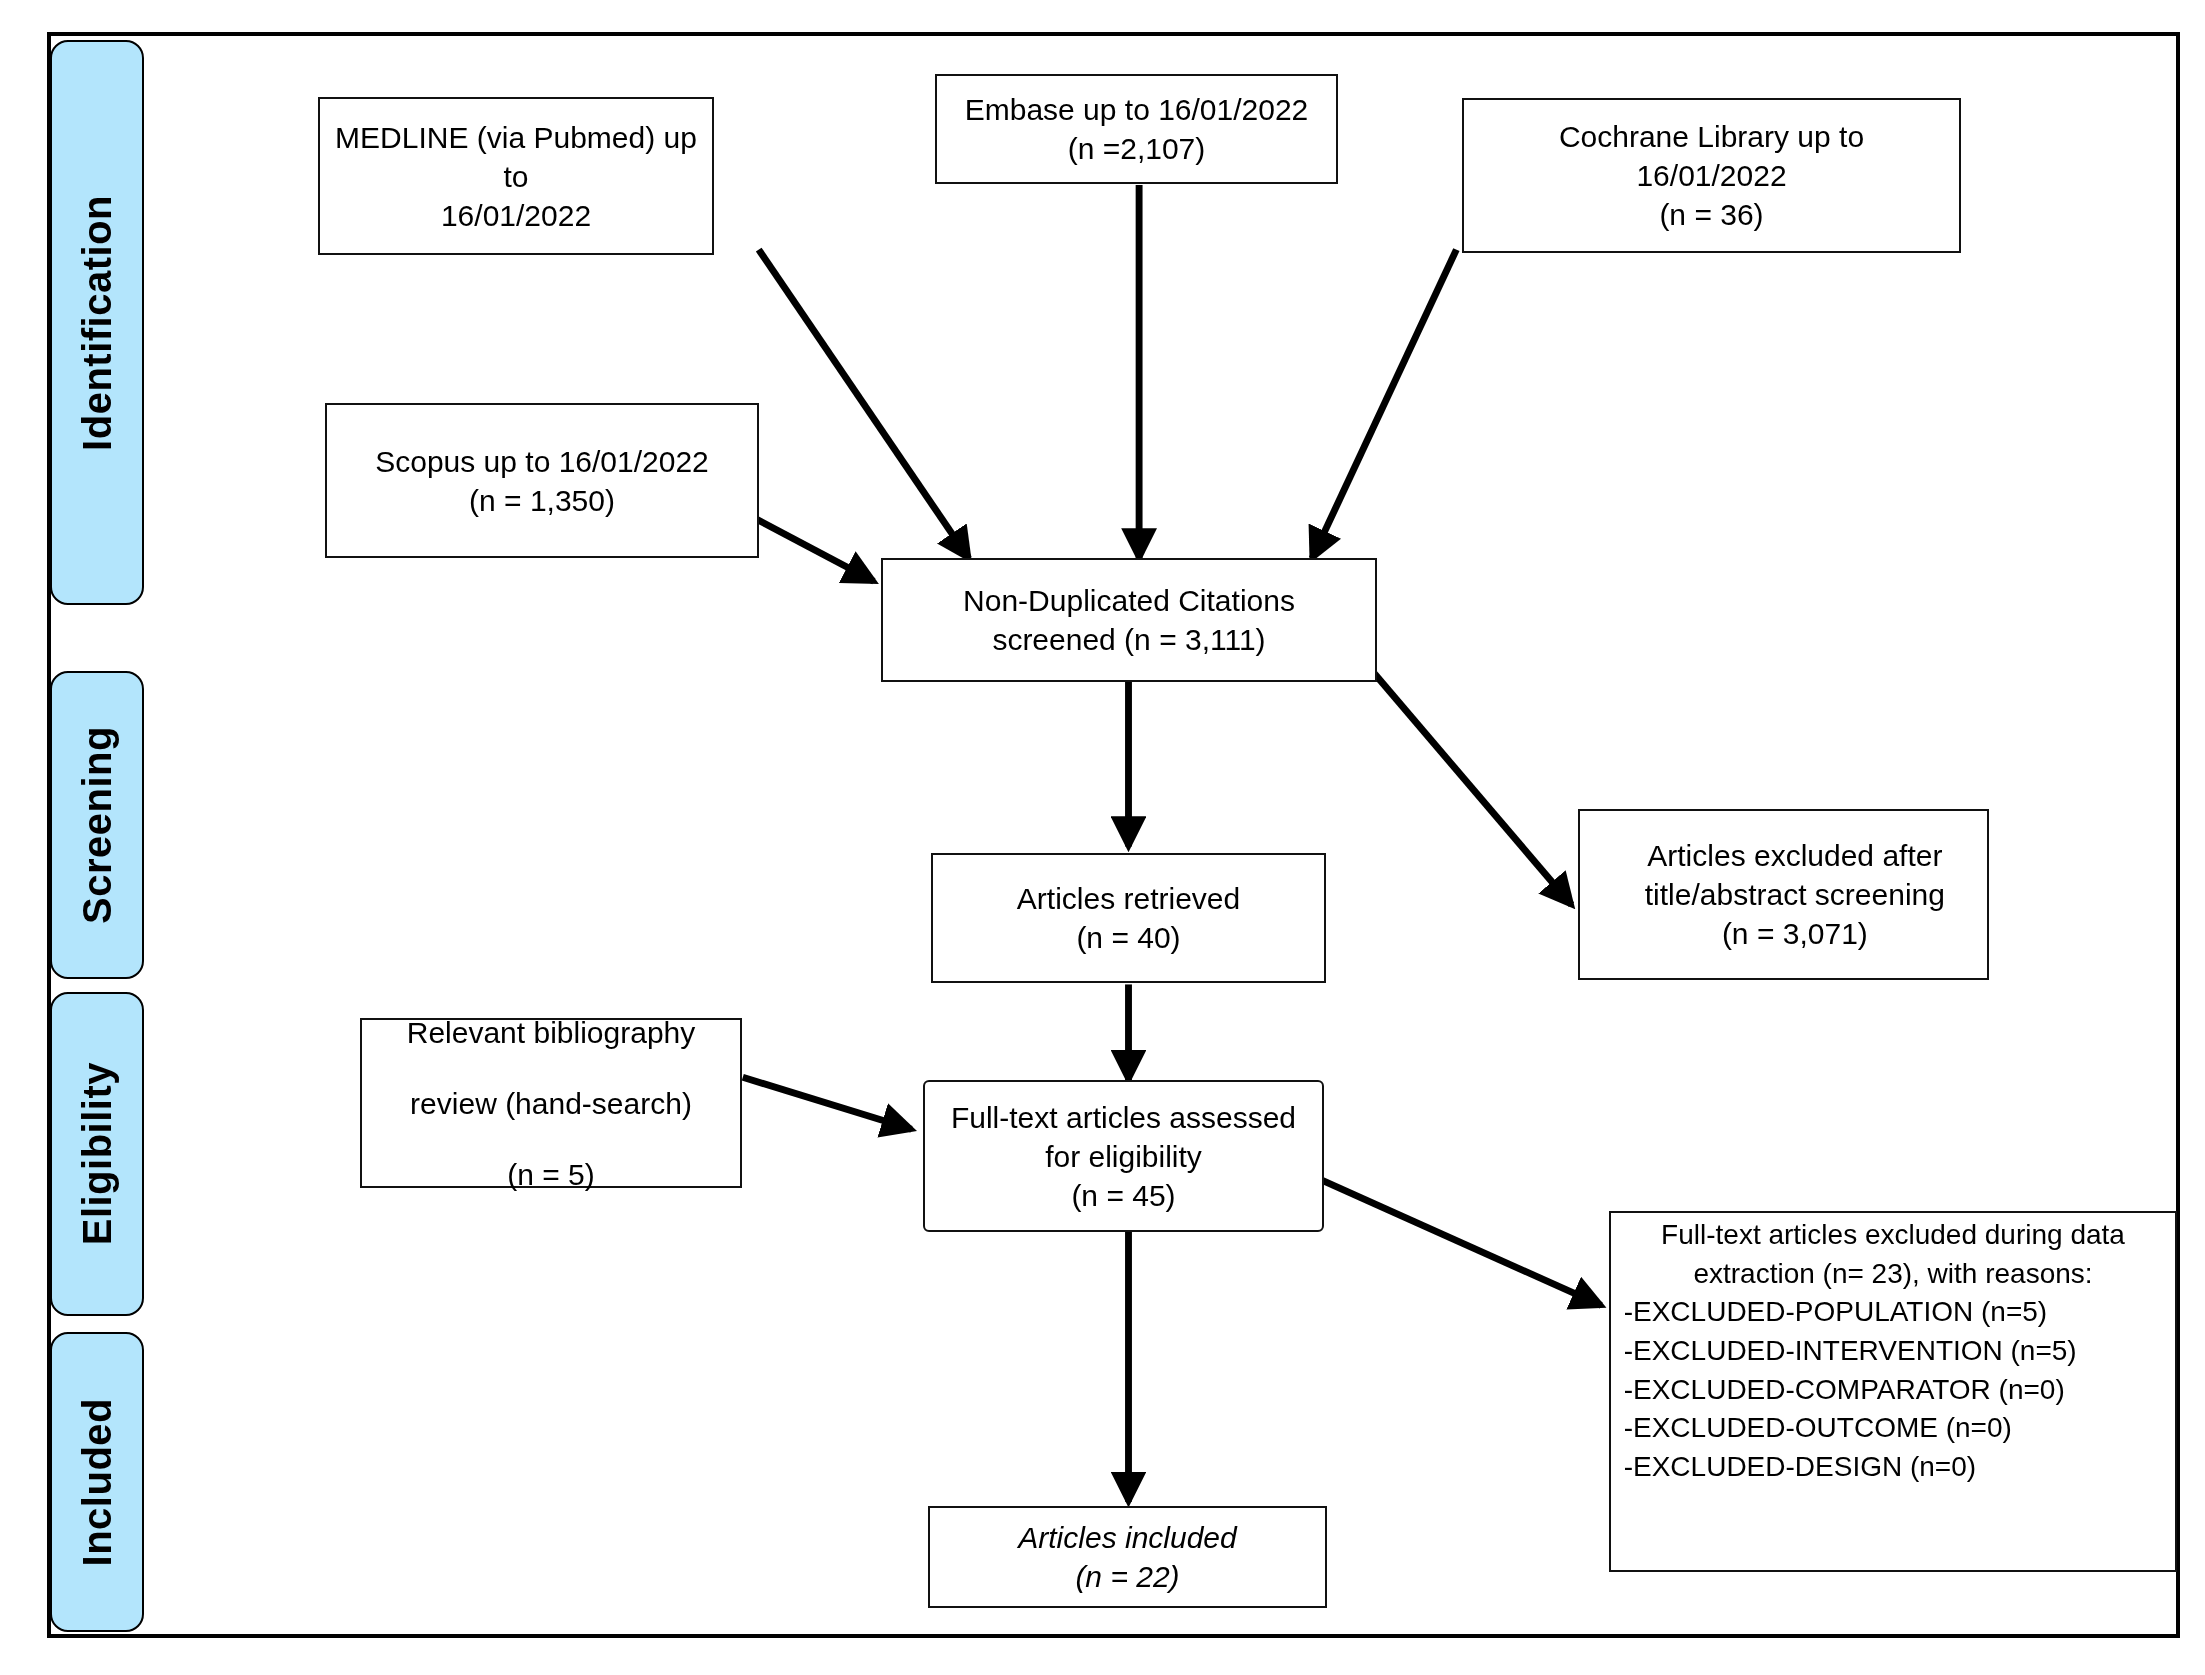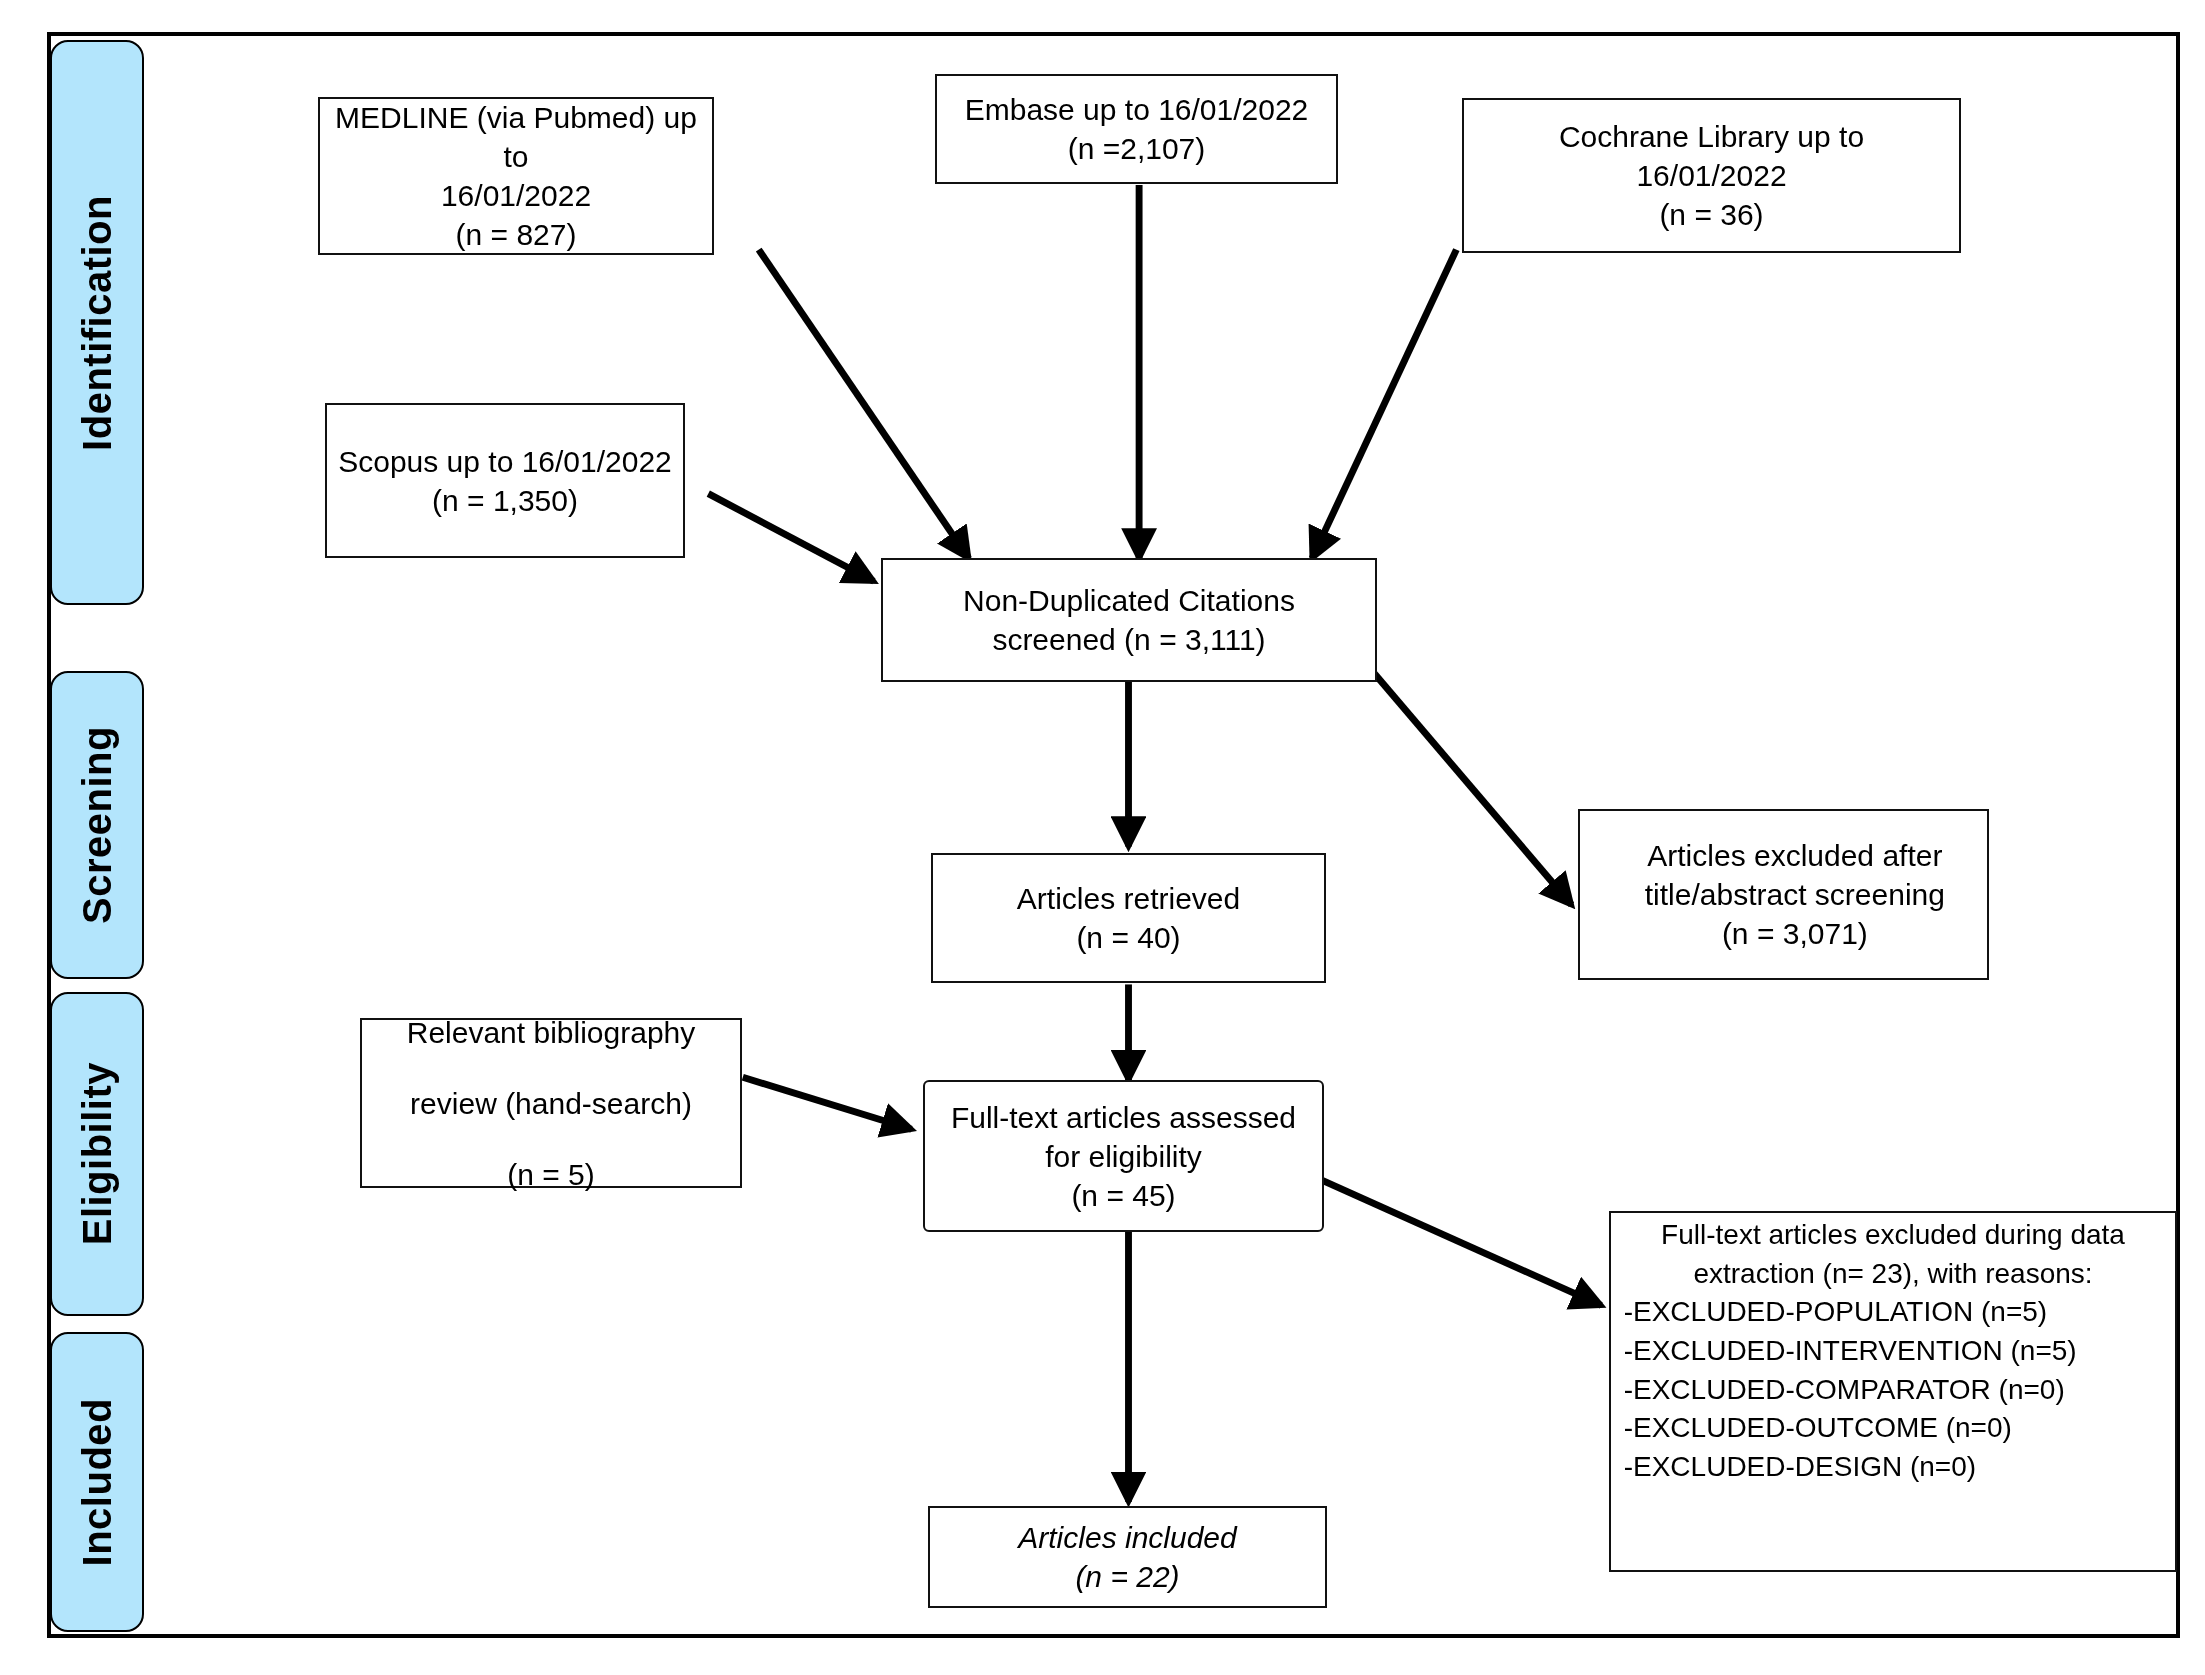--- a/index.html
+++ b/index.html
@@ -86,35 +86,34 @@
   <div class="stage-label" style="left:50px;top:992px;width:94px;height:324px;">
     <span>Eligibility</span>
   </div>
   <div class="stage-label" style="left:50px;top:1332px;width:94px;height:300px;">
     <span>Included</span>
   </div>
 
   <div class="node" style="left:318px;top:97px;width:396px;height:158px;align-items:center;">
     <span class="ln">MEDLINE (via Pubmed) up to</span>
     <span class="ln">16/01/2022</span>
-    <span class="ln">(n = 827)</span>
   </div>
 
   <div class="node" style="left:935px;top:74px;width:403px;height:110px;">
     <span class="ln">Embase up to 16/01/2022</span>
     <span class="ln">(n =2,107)</span>
   </div>
 
   <div class="node" style="left:1462px;top:98px;width:499px;height:155px;">
     <span class="ln">Cochrane Library up to</span>
     <span class="ln">16/01/2022</span>
     <span class="ln">(n = 36)</span>
   </div>
 
-  <div class="node" style="left:325px;top:403px;width:360px;height:155px;">
+  <div class="node" style="left:325px;top:403px;width:434px;height:155px;">
     <span class="ln">Scopus up to 16/01/2022</span>
     <span class="ln">(n = 1,350)</span>
   </div>
 
   <div class="node" style="left:881px;top:558px;width:496px;height:124px;">
     <span class="ln">Non-Duplicated Citations</span>
     <span class="ln">screened (n = 3,111)</span>
   </div>
 
   <div class="node" style="left:1578px;top:809px;width:411px;height:171px;padding-left:28px;">

